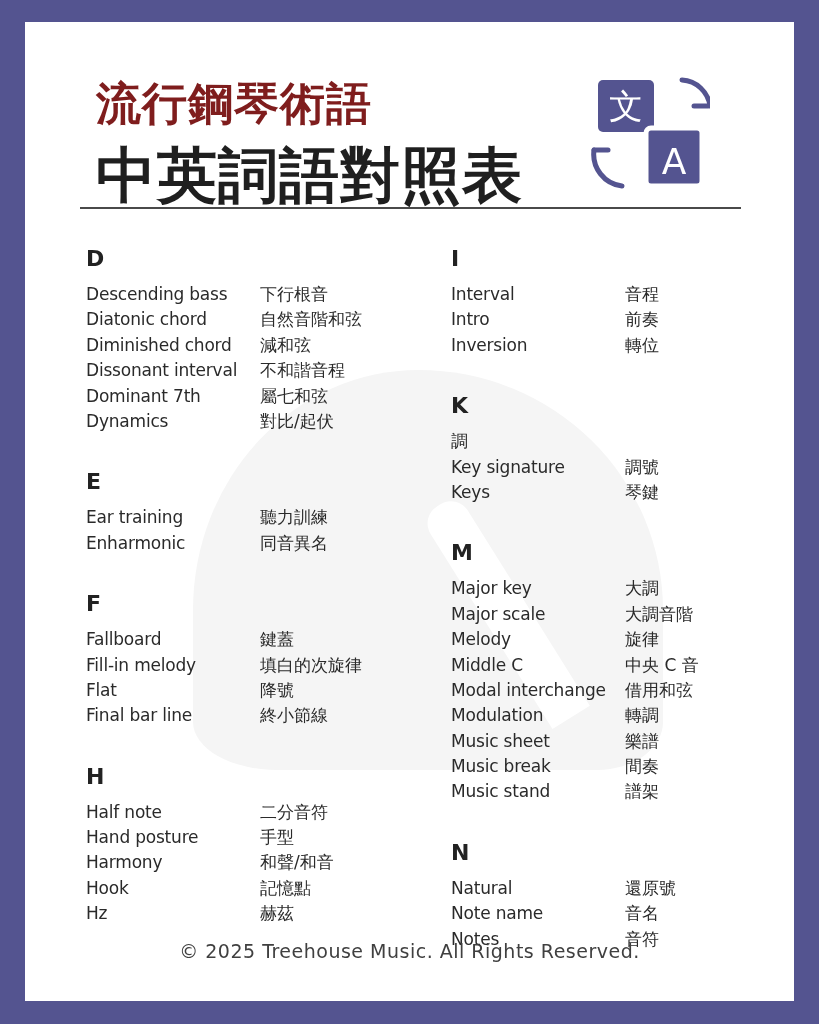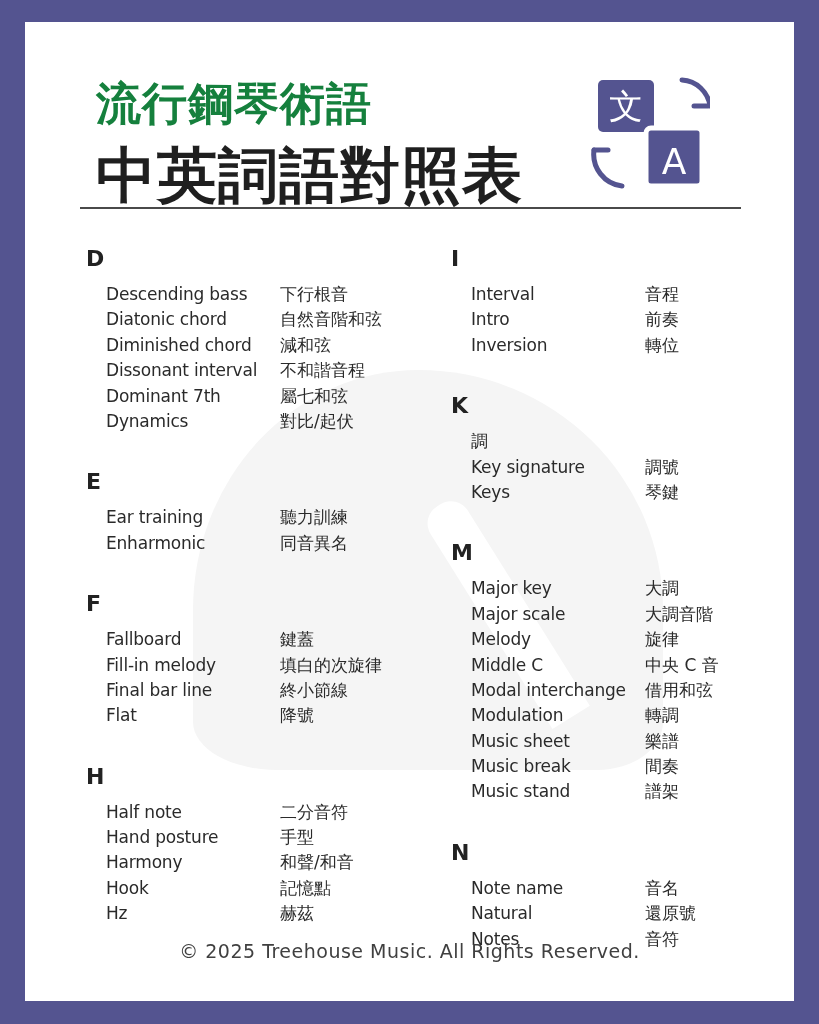--- a/index.html
+++ b/index.html
@@ -33,21 +33,21 @@
       transform: rotate(-32deg);
       transform-origin: top left;
       border-radius: 20px 20px 0 0;
       z-index: 0;
     }
     .title-line1 {
       position: absolute;
       left: 71px; top: 52px;
       font-size: 45px;
       font-weight: bold;
-      color: #15803d;
+      color: #7f1d1d;
       letter-spacing: 1px;
       font-family: "DejaVu Sans", sans-serif;
       z-index: 1;
     }
     .title-line2 {
       position: absolute;
       left: 71px; top: 114px;
       font-size: 60px;
       font-weight: bold;
       color: #1f1f1f;
@@ -84,21 +84,20 @@
       margin-bottom: 8px;
       font-family: "DejaVu Sans", sans-serif;
     }
     .row {
       display: flex;
       height: 25.4px;
       line-height: 25.4px;
       font-size: 17px;
       color: #2a2a2a;
       font-family: "DejaVu Sans", sans-serif;
-      margin-left: 20px;
     }
     .row .en { width: 174px; white-space: nowrap; letter-spacing: -0.2px; }
     .row .zh { white-space: nowrap; }
     .col-right .row .en { width: 174px; }
     .gap { height: 33px; }
     .footer {
       position: absolute;
       left: 0; top: 918px;
       width: 769px;
       text-align: center;
@@ -179,27 +178,27 @@
       <div class="section-letter">F</div>
       <div class="row">
           <span class="en">Fallboard</span>
           <span class="zh">鍵蓋</span>
         </div>
       <div class="row">
           <span class="en">Fill-in melody</span>
           <span class="zh">填白的次旋律</span>
         </div>
       <div class="row">
+          <span class="en">Flat</span>
+          <span class="zh">降號</span>
+        </div>
+      <div class="row">
           <span class="en">Final bar line</span>
           <span class="zh">終小節線</span>
         </div>
-      <div class="row">
-          <span class="en">Flat</span>
-          <span class="zh">降號</span>
-        </div>
     </div>
     <div class="gap"></div>
 
     <div class="section">
       <div class="section-letter">H</div>
       <div class="row">
           <span class="en">Half note</span>
           <span class="zh">二分音符</span>
         </div>
       <div class="row">
@@ -292,28 +291,28 @@
       <div class="row">
           <span class="en">Music stand</span>
           <span class="zh">譜架</span>
         </div>
     </div>
     <div class="gap"></div>
 
     <div class="section">
       <div class="section-letter">N</div>
       <div class="row">
+          <span class="en">Natural</span>
+          <span class="zh">還原號</span>
+        </div>
+      <div class="row">
           <span class="en">Note name</span>
           <span class="zh">音名</span>
         </div>
       <div class="row">
-          <span class="en">Natural</span>
-          <span class="zh">還原號</span>
-        </div>
-      <div class="row">
           <span class="en">Notes</span>
           <span class="zh">音符</span>
         </div>
     </div>
   </div>
 
   <div class="footer">© 2025 Treehouse Music. All Rights Reserved.</div>
 </div>
 
 </body></html>

